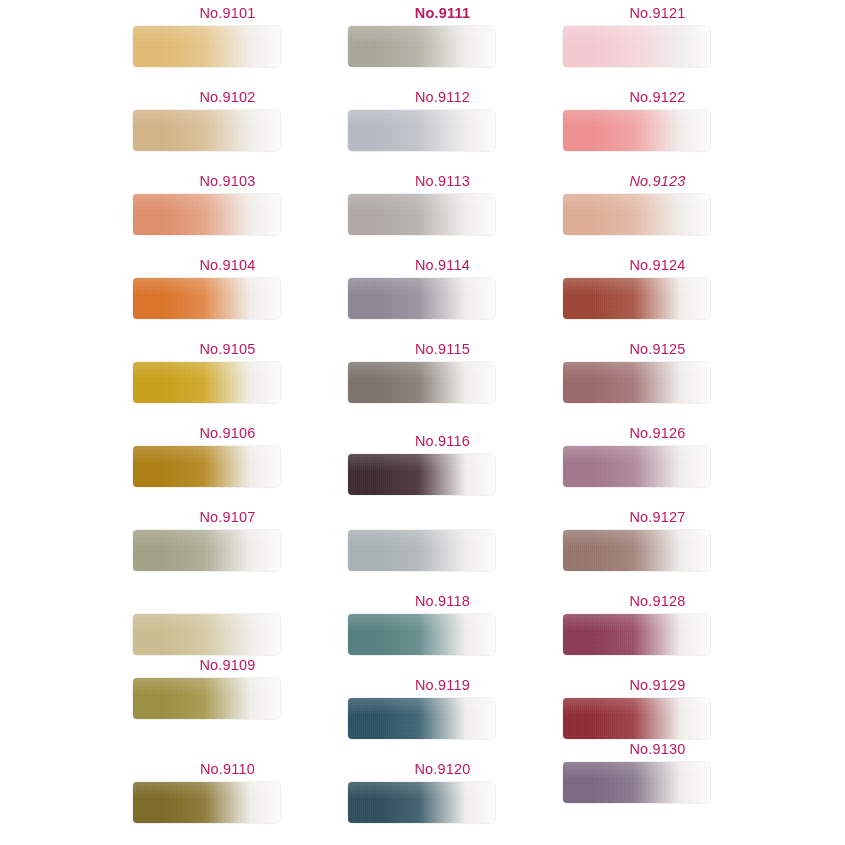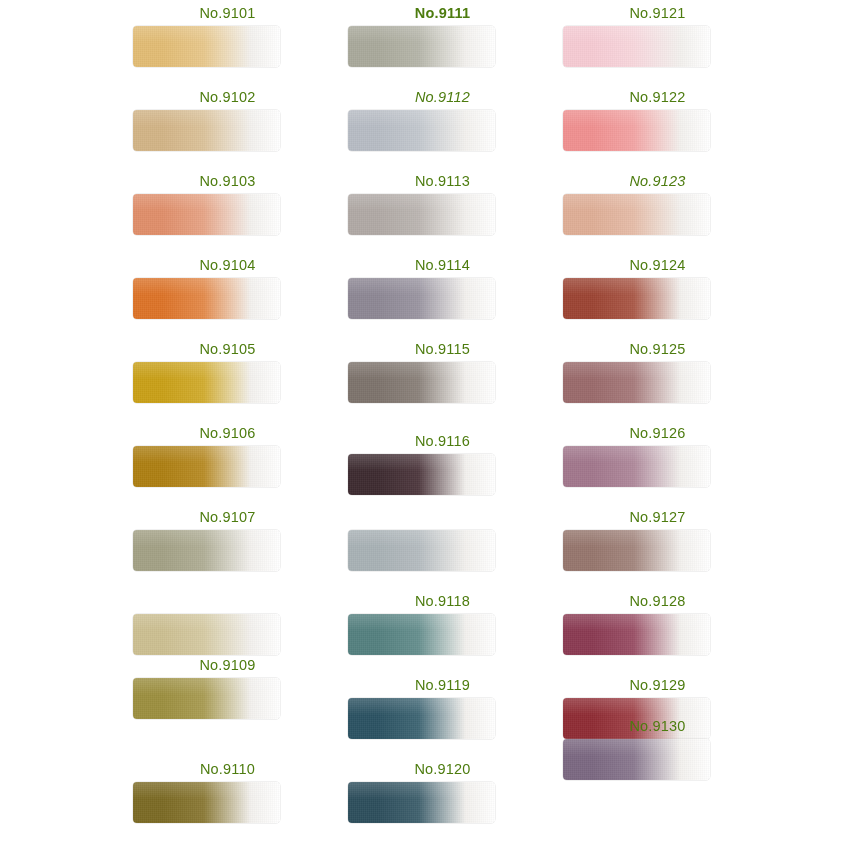--- a/index.html
+++ b/index.html
@@ -32,21 +32,21 @@
     height: 84px;
   }
   .swatch-label {
     position: absolute;
     top: 4px;
     left: 0;
     width: 215px;
     text-align: center;
     font-size: 14.5px;
     line-height: 18px;
-    color: #4d7c0f;
+    color: #be185d;
     letter-spacing: 0.2px;
     font-family: "Liberation Sans", sans-serif;
     white-space: nowrap;
   }
   .swatch-wrap {
     position: absolute;
     top: 26px;
     left: 13px;
     width: 147px;
     height: 41px;
@@ -174,21 +174,21 @@
     <div class="col" style="left: 335px;">
       <div class="cell" style="top: 0px; font-weight: bold;">
         <div class="swatch-label">No.9111</div>
         <div class="swatch-wrap">
           <div class="swatch" style="background: linear-gradient(90deg, rgb(169, 169, 155) 0%, rgb(169, 169, 155) 20%, rgb(182, 182, 170) 48%, rgb(243, 241, 238) 80%, rgb(255, 255, 255) 100%);">
             <div class="gloss"></div>
             <div class="tex"></div>
           </div>
         </div>
       </div>
-      <div class="cell" style="top: 84px; font-style: italic;">
+      <div class="cell" style="top: 84px;">
         <div class="swatch-label">No.9112</div>
         <div class="swatch-wrap">
           <div class="swatch" style="background: linear-gradient(90deg, rgb(183, 188, 196) 0%, rgb(183, 188, 196) 20%, rgb(195, 200, 206) 48%, rgb(243, 241, 238) 80%, rgb(255, 255, 255) 100%);">
             <div class="gloss"></div>
             <div class="tex"></div>
           </div>
         </div>
       </div>
       <div class="cell" style="top: 168px;">
         <div class="swatch-label">No.9113</div>
@@ -337,21 +337,21 @@
       </div>
       <div class="cell" style="top: 672px;">
         <div class="swatch-label">No.9129</div>
         <div class="swatch-wrap">
           <div class="swatch" style="background: linear-gradient(90deg, rgb(143, 44, 52) 0%, rgb(143, 44, 52) 20%, rgb(160, 67, 73) 48%, rgb(243, 241, 238) 80%, rgb(255, 255, 255) 100%);">
             <div class="gloss"></div>
             <div class="tex"></div>
           </div>
         </div>
       </div>
-      <div class="cell" style="top: 713px;">
+      <div class="cell" style="top: 736px;">
         <div class="swatch-label">No.9130</div>
         <div class="swatch-wrap">
           <div class="swatch" style="background: linear-gradient(90deg, rgb(123, 104, 129) 0%, rgb(123, 104, 129) 20%, rgb(139, 122, 144) 48%, rgb(243, 241, 238) 80%, rgb(255, 255, 255) 100%);">
             <div class="gloss"></div>
             <div class="tex"></div>
           </div>
         </div>
       </div>
     </div>
   </div>

